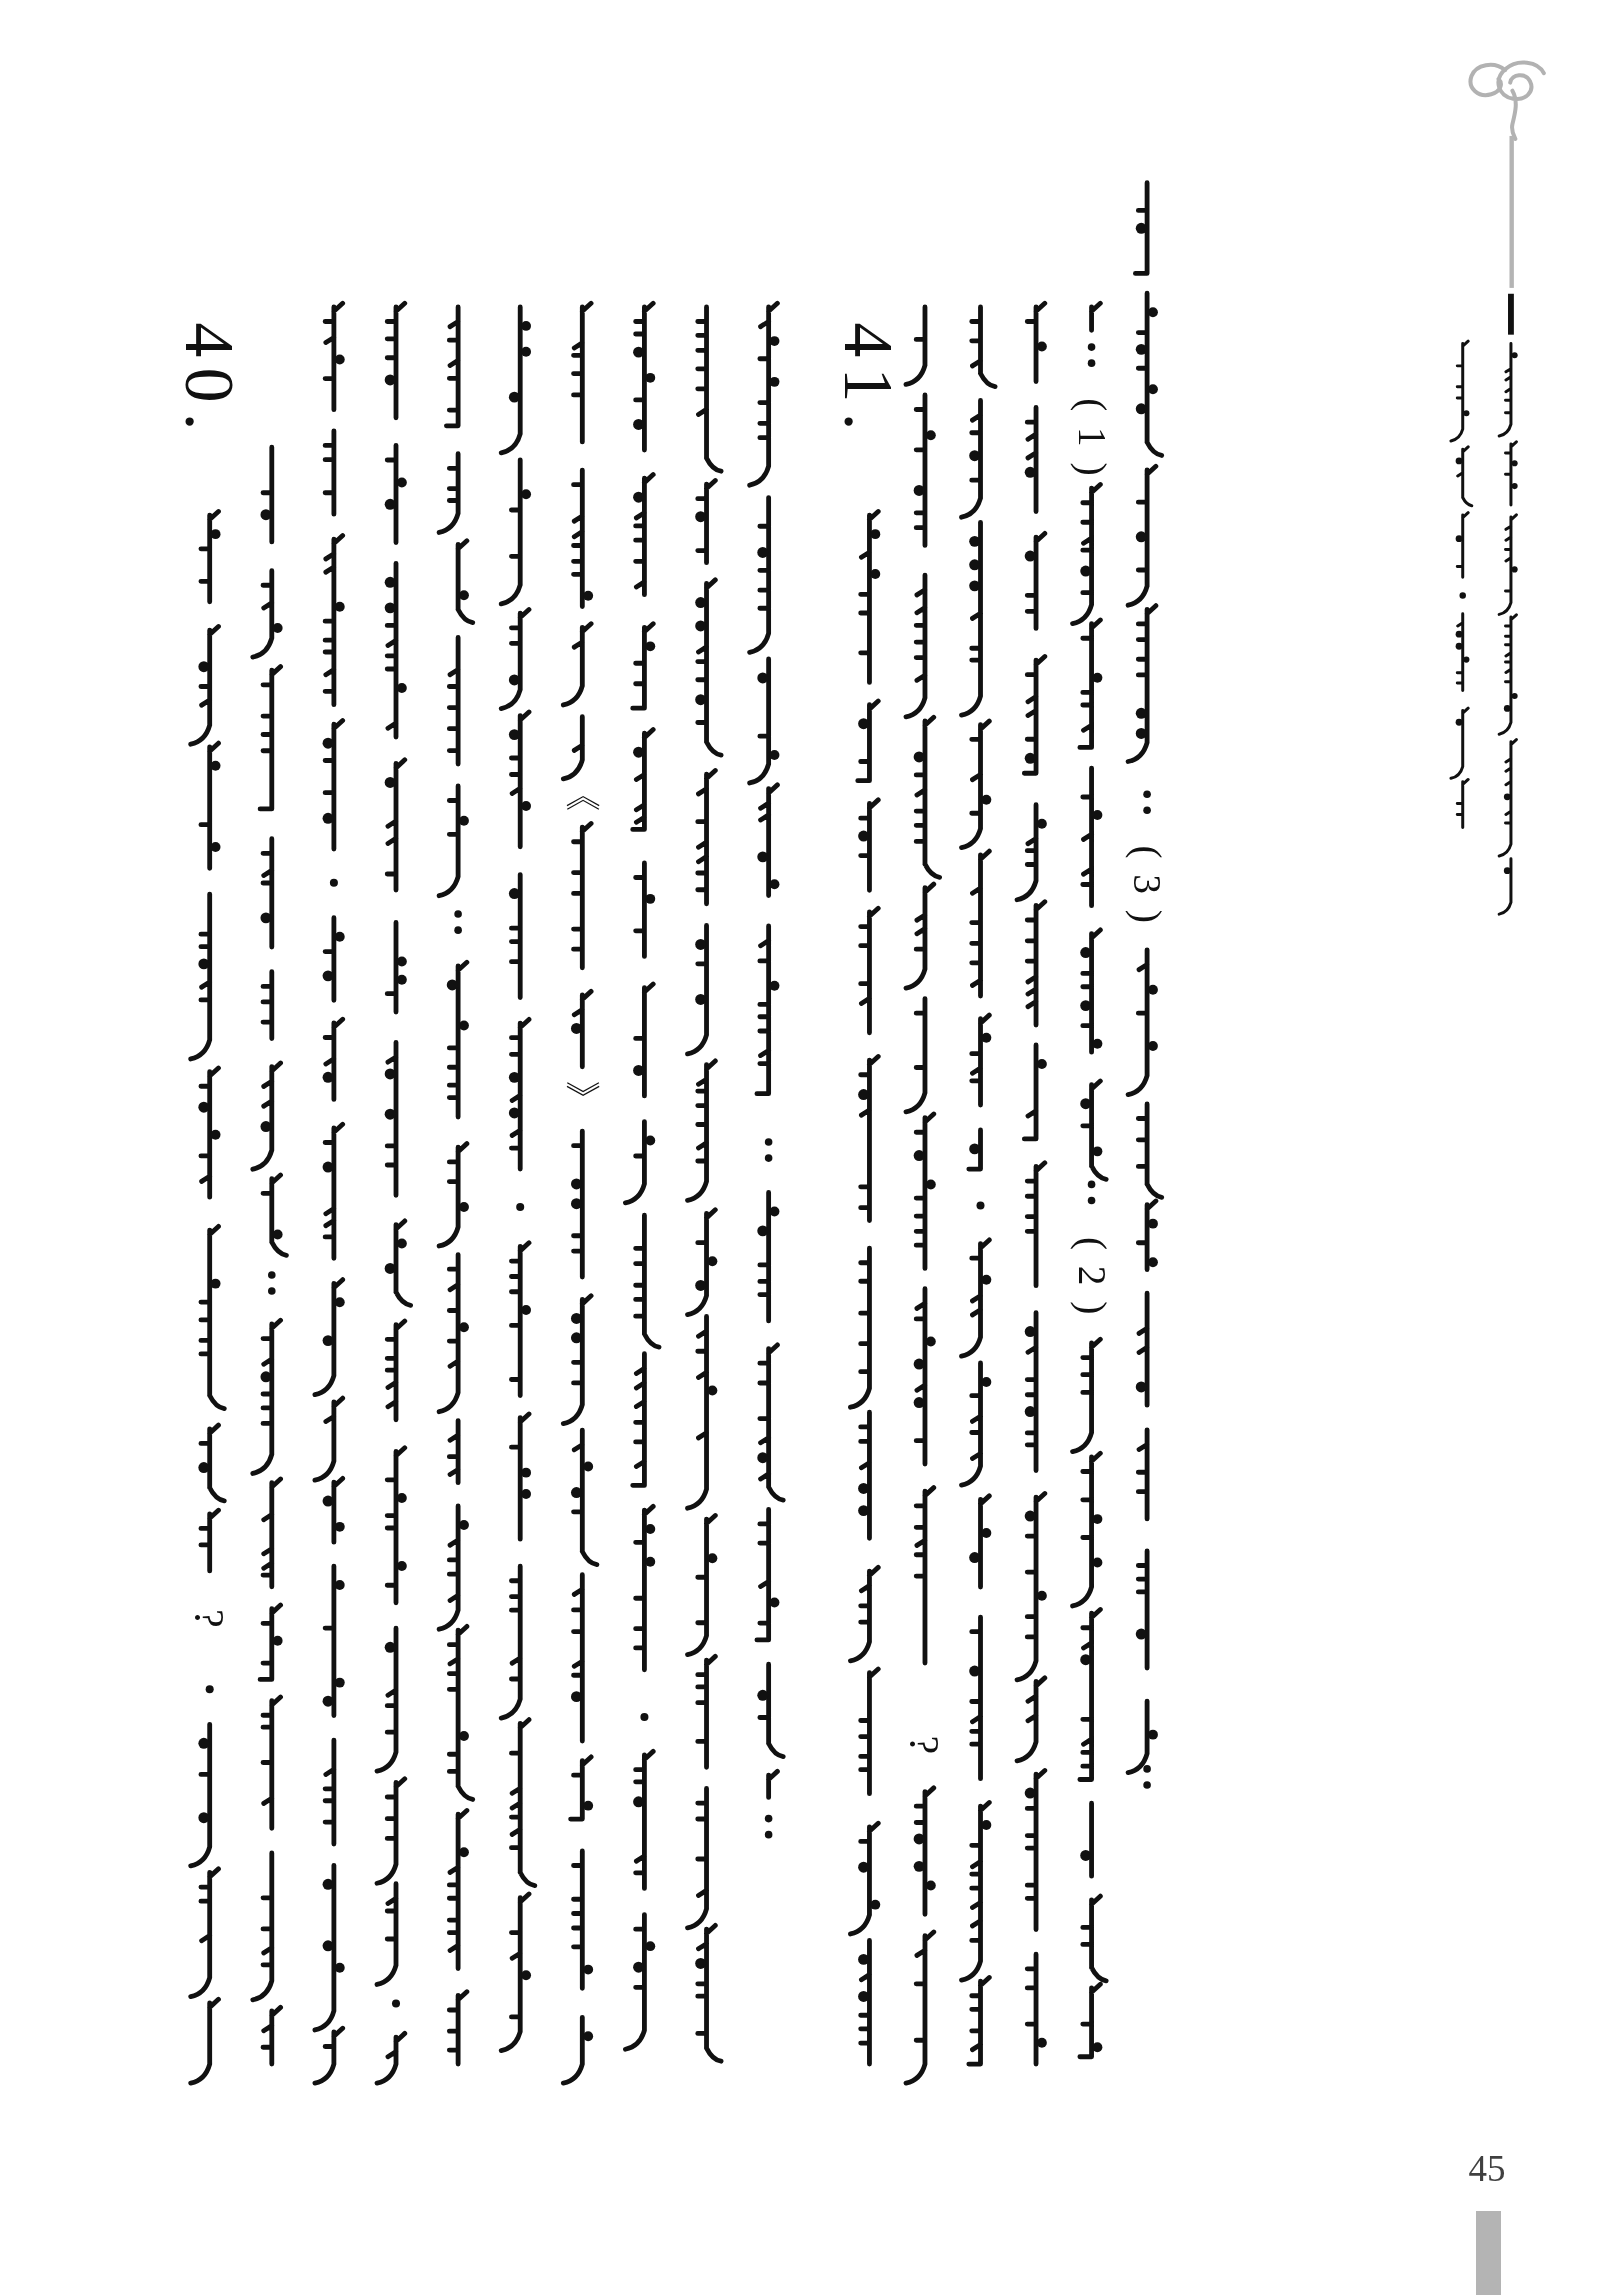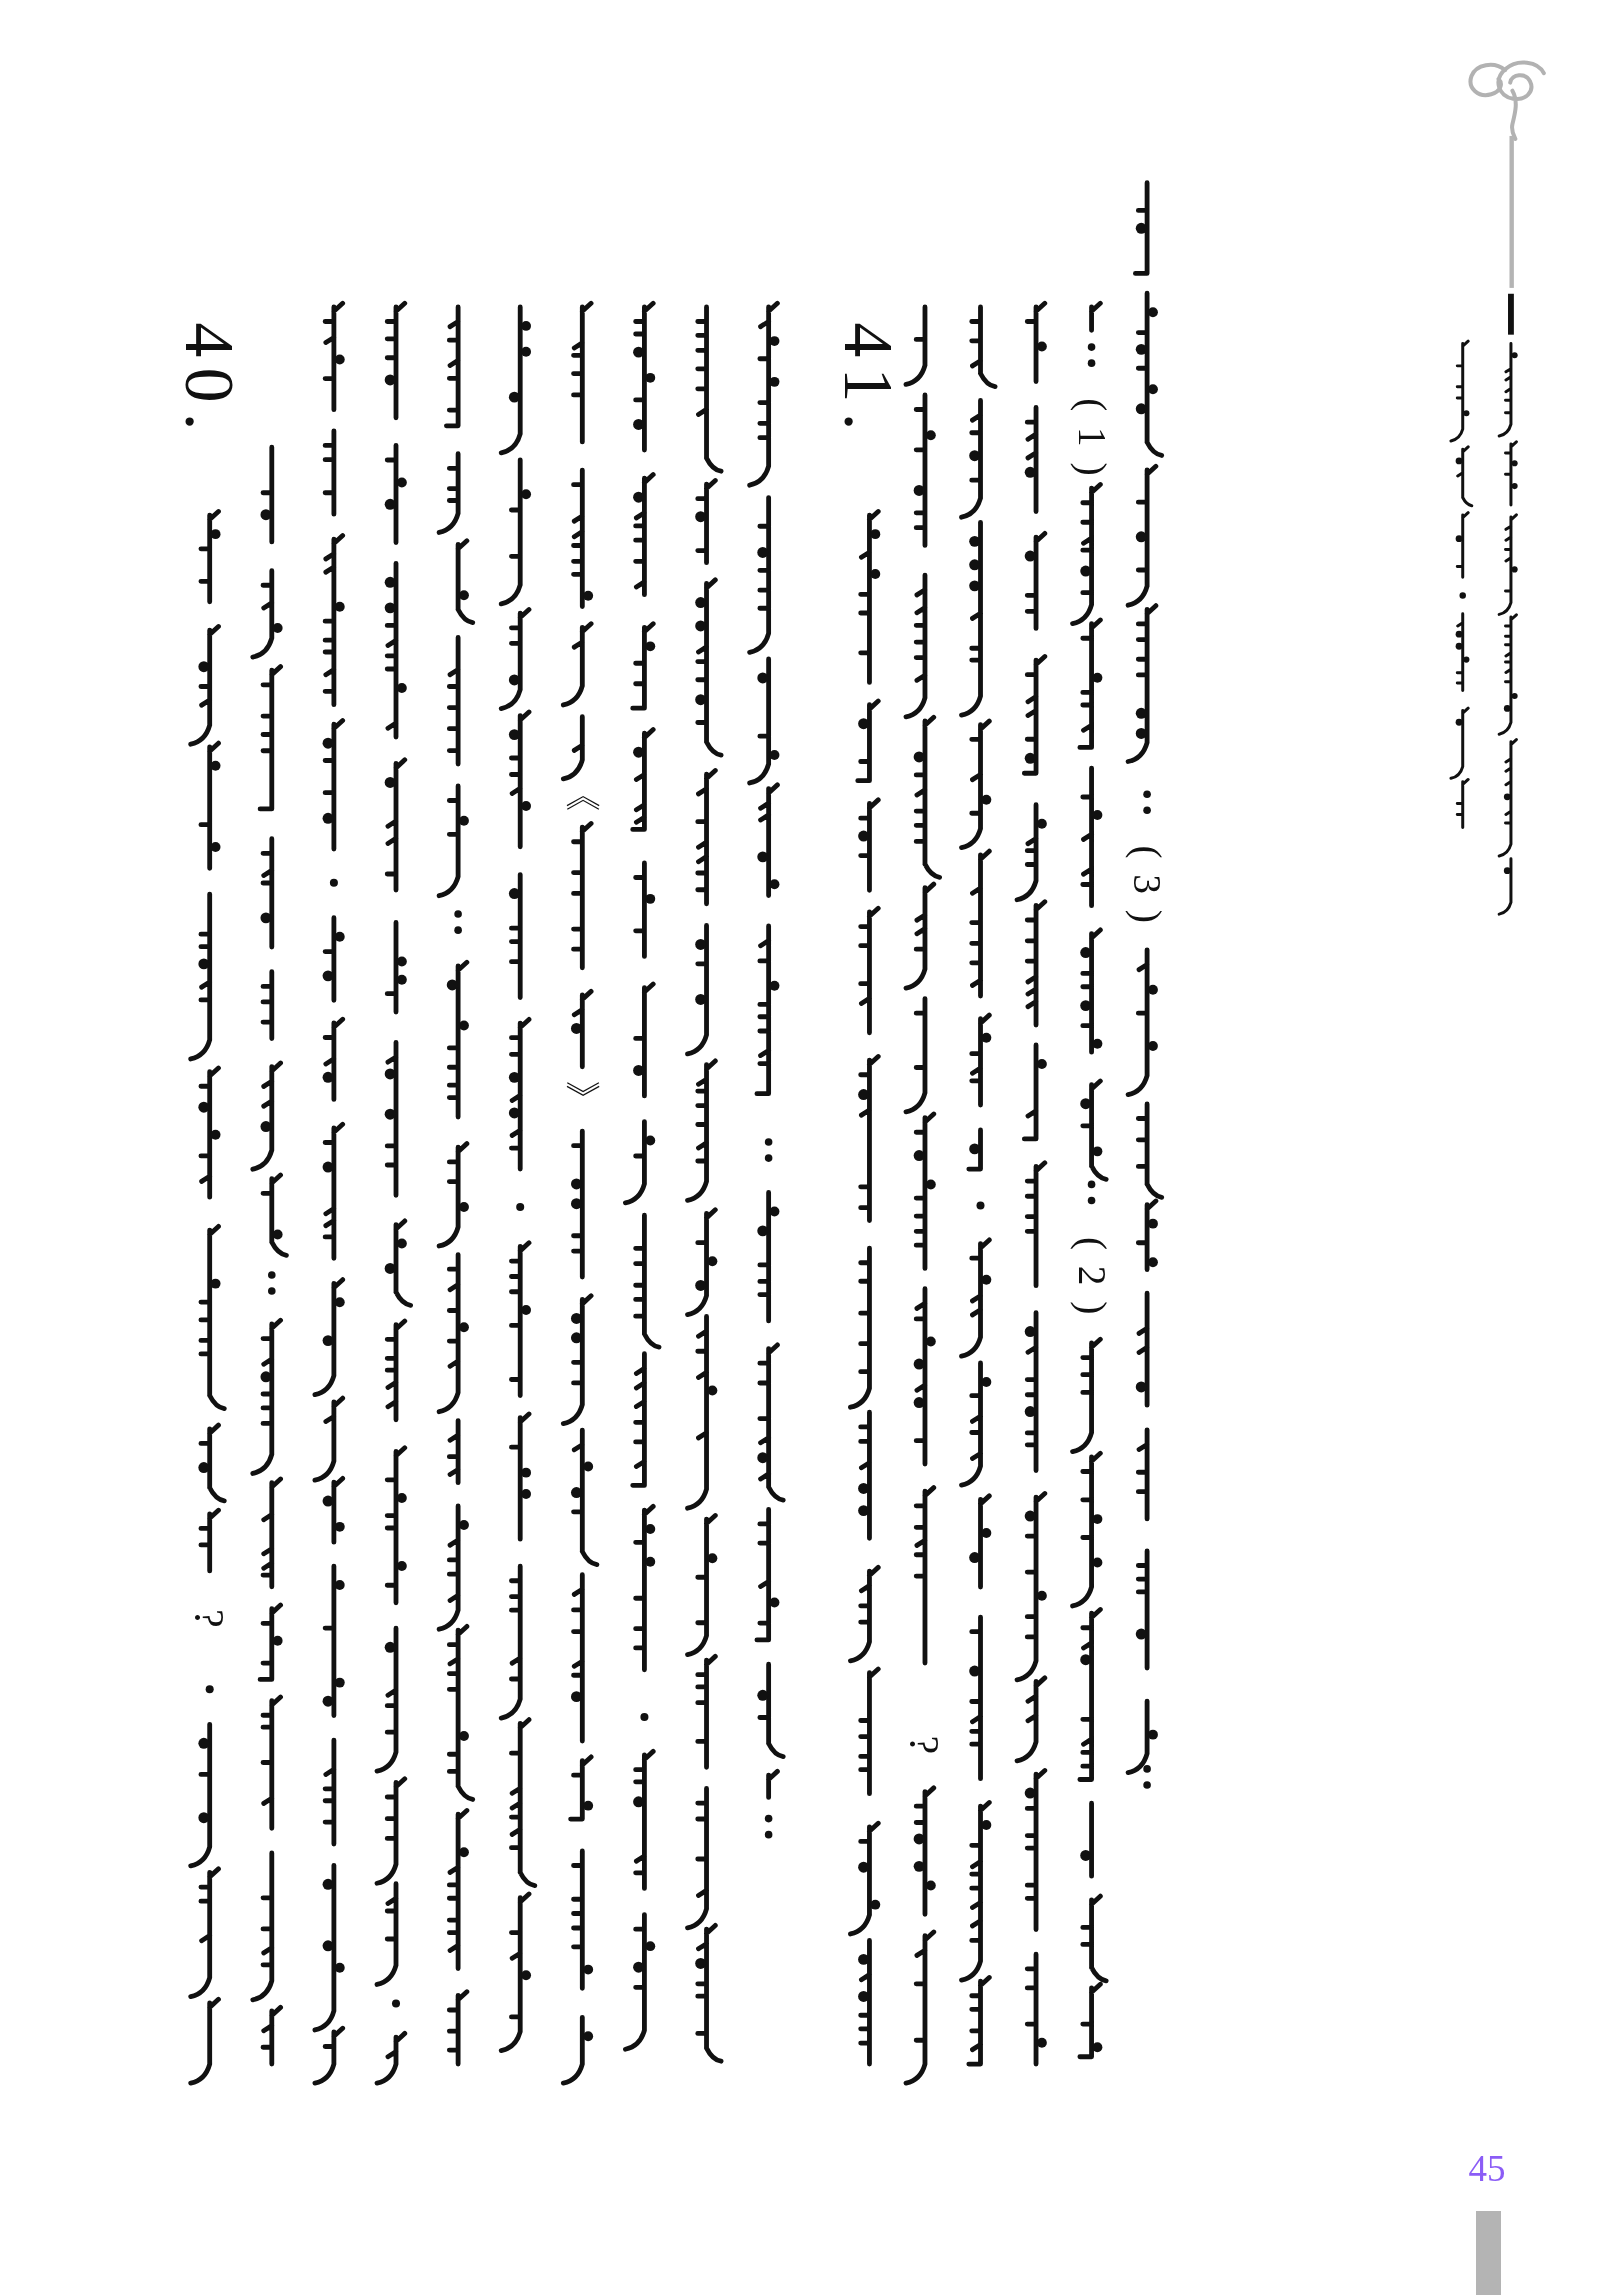--- a/index.html
+++ b/index.html
@@ -10,21 +10,21 @@
     overflow:hidden;
     font-family:"Liberation Serif","DejaVu Serif",serif;
   }
   .page svg{position:absolute;left:0;top:0;}
   .pagenum{
     position:absolute;
     left:1443px;top:2147px;
     width:88px;
     text-align:center;
     font-size:37px;
-    color:#8b5cf6;
+    color:#404040;
     font-family:"Liberation Serif","DejaVu Serif",serif;
   }
   .edgebar{
     position:absolute;
     left:1476px;top:2211px;
     width:25px;height:84px;
     background:#b4b4b4;
   }
 </style>
 </head>

